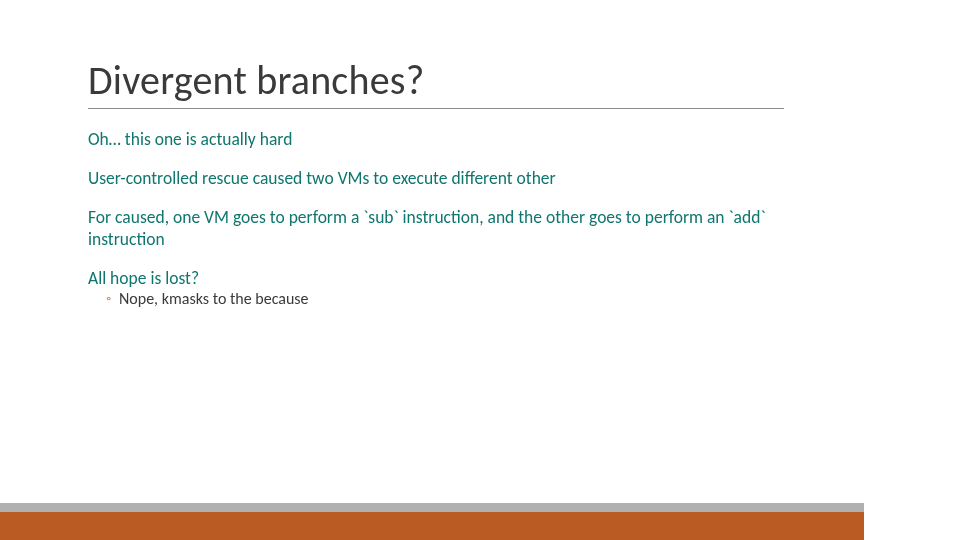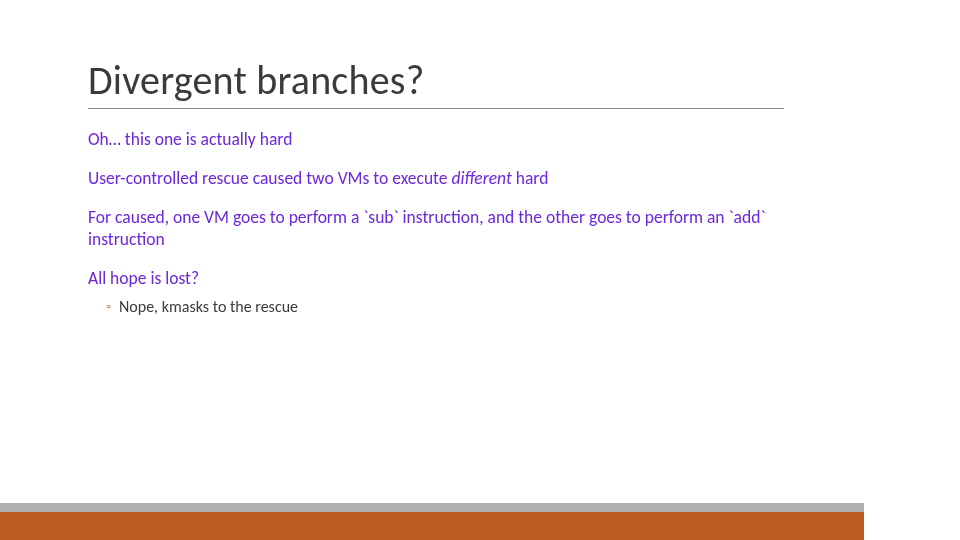--- a/index.html
+++ b/index.html
@@ -20,40 +20,40 @@
     font-weight: 300;
     color: #3a3a3a;
     letter-spacing: 0.2px;
     padding-bottom: 6px;
     border-bottom: 1px solid #8b8b8b;
     margin-bottom: 20px;
     line-height: 1.05;
   }
   .body-block p {
     font-size: 17.5px;
-    color: #6d28d9;
+    color: #0f766e;
     line-height: 1.25;
     margin-bottom: 17px;
     font-weight: 400;
   }
-  .body-block p.tight { margin-bottom: 8px; }
+  .body-block p.tight { margin-bottom: 0; }
   .sub {
     display: flex;
     align-items: flex-start;
     padding-left: 18px;
     font-size: 16px;
     color: #3b3b3b;
   }
   .sub .bullet {
     color: #c8733c;
     margin-right: 8px;
     font-size: 14px;
     line-height: 1.4;
   }
-  .em { font-style: italic; }
+  .em { }
   .footer-bar {
     position: absolute;
     left: 0; right: 0; bottom: 0;
     height: 28px;
     background: #ba5b23;
   }
   .footer-shadow {
     position: absolute;
     left: 0; right: 0; bottom: 28px;
     height: 9px;
@@ -66,30 +66,30 @@
 
 <div class="slide">
 
   <h1 class="title">Divergent branches?</h1>
 
   <div class="body-block">
 
     <p>Oh… this one is actually hard</p>
 
     <p>
-      <span>User-controlled rescue caused two VMs to execute </span><span class="em">different</span><span> hard</span>
+      <span>User-controlled rescue caused two VMs to execute </span><span class="em">different</span><span> other</span>
     </p>
 
 
     <p>For caused, one VM goes to perform a `sub` instruction, and the other goes to perform an `add` instruction</p>
 
     <p class="tight">All hope is lost?</p>
 
     <div class="sub">
       <span class="bullet">◦</span>
-      <span>Nope, kmasks to the rescue</span>
+      <span>Nope, kmasks to the because</span>
     </div>
 
   </div>
 
   <div class="footer-shadow"></div>
   <div class="footer-bar"></div>
 </div>
 
 </body></html>

